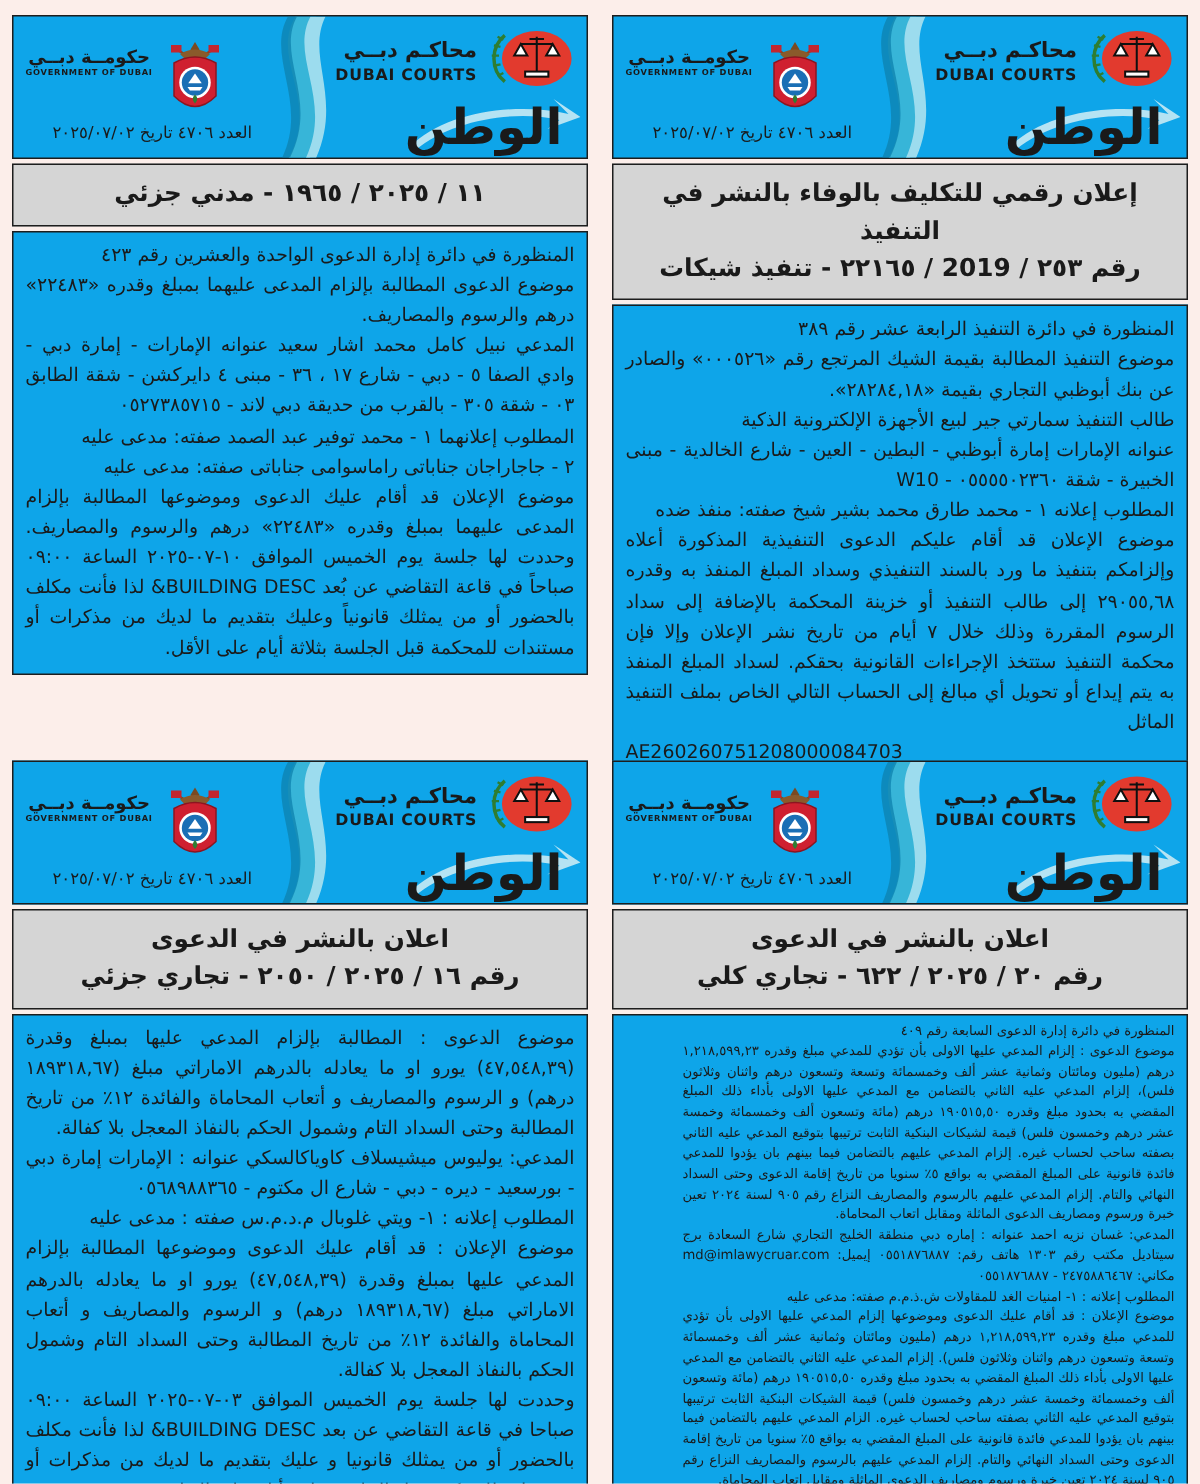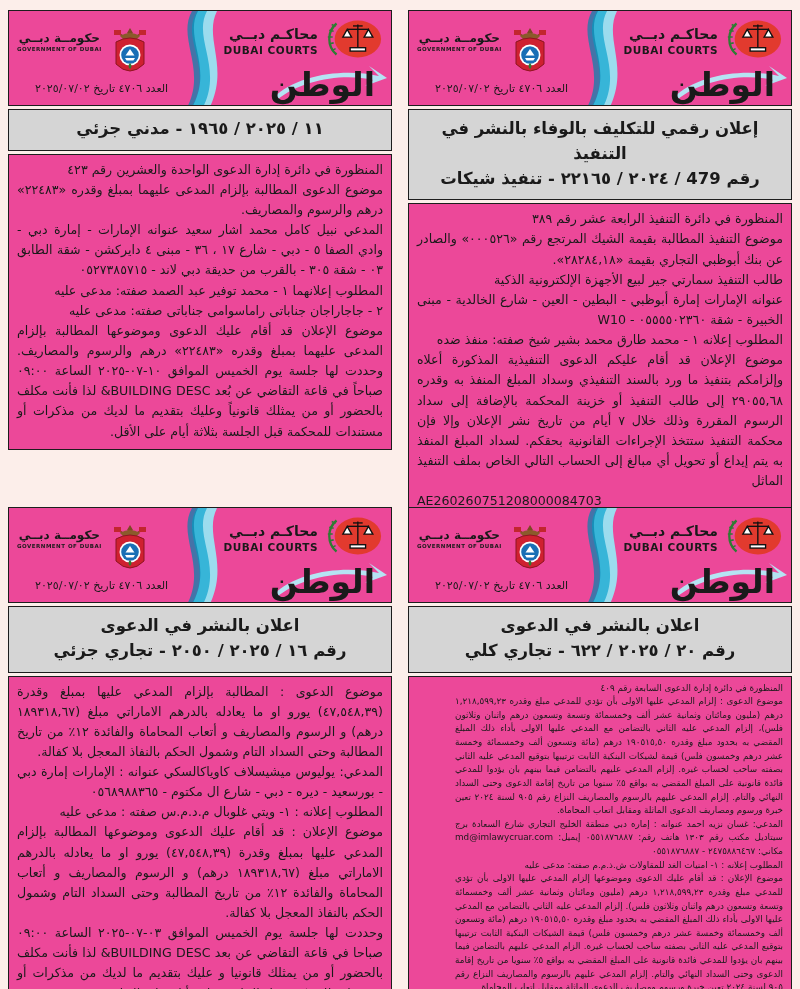--- a/index.html
+++ b/index.html
@@ -17,21 +17,21 @@
     grid-template-columns:384px 384px;
     grid-template-rows:487px auto;
     column-gap:16px;row-gap:10px;
     align-items:start;
   }
   .notice{
     display:flex;flex-direction:column;gap:3px;
     width:384px;box-sizing:border-box;
   }
   .panel{
-    background:#ec4899;border:1.5px solid #1d1d1d;box-sizing:border-box;
+    background:#0ea5e9;border:1.5px solid #1d1d1d;box-sizing:border-box;
   }
   
   .notice-header{
     position:relative;height:96px;overflow:hidden;padding:0;
   }
   .hdr-row{
     position:absolute;top:7px;left:0;right:0;
     display:flex;justify-content:space-between;align-items:flex-start;
     padding:0 8px;
   }
@@ -193,21 +193,21 @@
         <div class="watan">
           <svg class="watan-swoosh" viewBox="0 0 120 44">
               <use href="#watan-swoosh"></use>
             </svg>
           <span class="watan-text">الوطن</span>
         </div>
       </div>
     </div>
     <div class="panel notice-title">
       <div class="title-line">إعلان رقمي للتكليف بالوفاء بالنشر في التنفيذ</div>
-      <div class="title-line">رقم 479 / ٢٠٢٤ / ٢٢١٦٥ - تنفيذ شيكات</div>
+      <div class="title-line">رقم ٢٥٣ / 2019 / ٢٢١٦٥ - تنفيذ شيكات</div>
     </div>
     <div class="panel notice-body">
         <p dir="auto">المنظورة في دائرة التنفيذ الرابعة عشر رقم ٣٨٩</p>
         <p dir="auto">موضوع التنفيذ المطالبة بقيمة الشيك المرتجع رقم «٠٠٠٥٢٦» والصادر عن بنك أبوظبي التجاري بقيمة «٢٨٢٨٤,١٨».</p>
         <p dir="auto">طالب التنفيذ سمارتي جير لبيع الأجهزة الإلكترونية الذكية</p>
         <p dir="auto">عنوانه الإمارات إمارة أبوظبي - البطين - العين - شارع الخالدية - مبنى الخبيرة - شقة ٠٥٥٥٥٠٢٣٦٠ - W10</p>
         <p dir="auto">المطلوب إعلانه ١ - محمد طارق محمد بشير شيخ صفته: منفذ ضده</p>
         <p dir="auto">موضوع الإعلان قد أقام عليكم الدعوى التنفيذية المذكورة أعلاه وإلزامكم بتنفيذ ما ورد بالسند التنفيذي وسداد المبلغ المنفذ به وقدره ٢٩٠٥٥,٦٨ إلى طالب التنفيذ أو خزينة المحكمة بالإضافة إلى سداد الرسوم المقررة وذلك خلال ٧ أيام من تاريخ نشر الإعلان وإلا فإن محكمة التنفيذ ستتخذ الإجراءات القانونية بحقكم. لسداد المبلغ المنفذ به يتم إيداع أو تحويل أي مبالغ إلى الحساب التالي الخاص بملف التنفيذ الماثل</p>
         <p dir="auto">AE260260751208000084703</p>
         <p dir="auto">DC-VAC-ACCOUNT: 253- 2024- 22165- 000084703</p>

